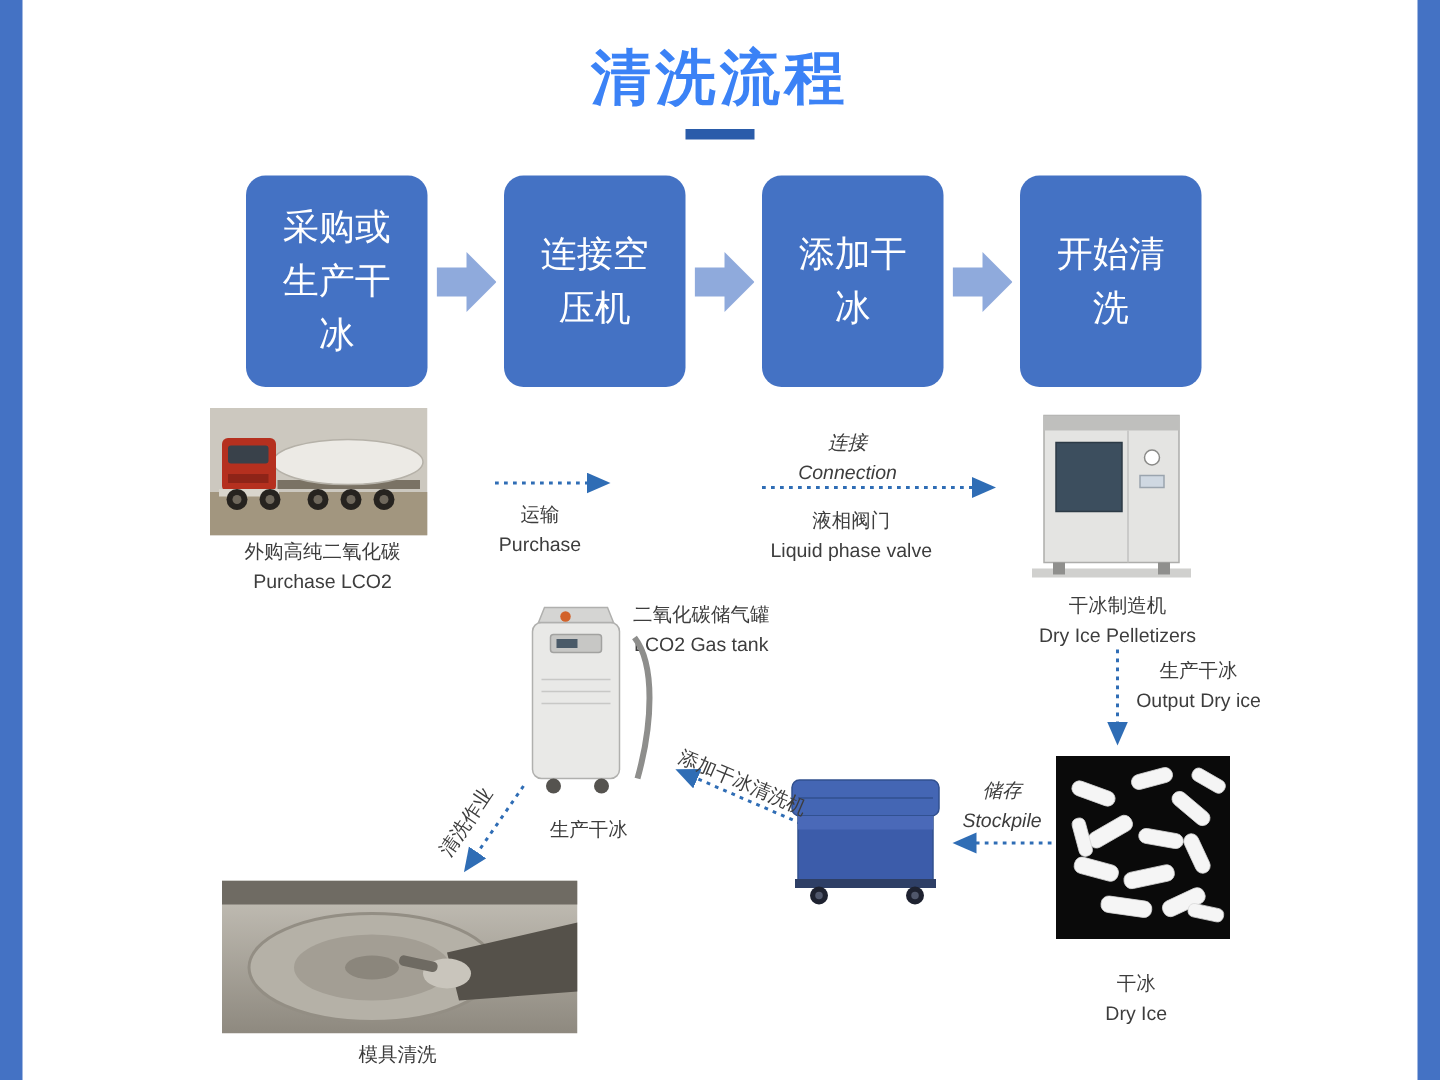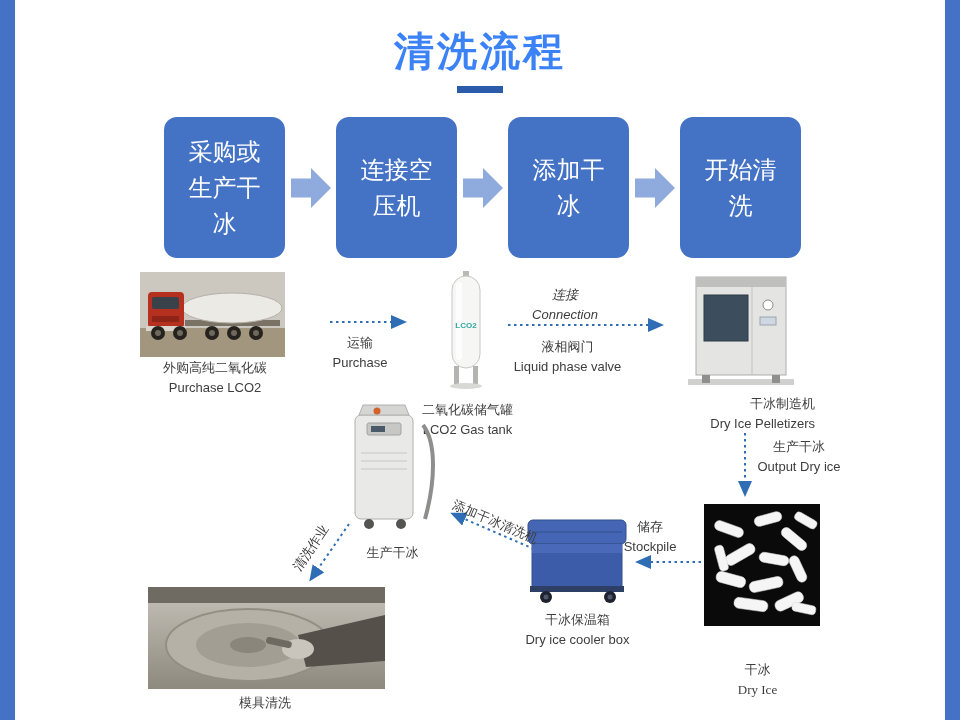--- a/index.html
+++ b/index.html
@@ -101,31 +101,20 @@
         <circle cx="116" cy="61" r="3"></circle>
       </g>
     </svg>
   </div>
   <div class="caption" style="left:140px; top:358px; width:150px;">外购高纯二氧化碳
 Purchase LCO2</div>
 
   <div class="label" style="left:322px; top:333px; width:76px;">运输
 Purchase</div>
 
-  <div class="photo" style="left:438px; top:270px; width:56px; height:122px;">
-    <svg viewBox="0 0 56 122">
-      <rect x="25" y="1" width="6" height="7" fill="#b9b9b6"></rect>
-      <rect x="14" y="6" width="28" height="92" rx="14" fill="#f6f6f4" stroke="#c8c8c5"></rect>
-      <rect x="18" y="12" width="6" height="78" rx="3" fill="#ffffff" opacity="0.8"></rect>
-      <text x="28" y="58" font-size="8" fill="#2fa7a2" text-anchor="middle" font-weight="bold">LCO2</text>
-      <rect x="16" y="96" width="5" height="18" fill="#b4b4b1"></rect>
-      <rect x="35" y="96" width="5" height="18" fill="#b4b4b1"></rect>
-      <ellipse cx="28" cy="116" rx="16" ry="3" fill="#d8d8d5"></ellipse>
-    </svg>
-  </div>
   <div class="caption" style="left:400px; top:400px; width:135px;">二氧化碳储气罐
 LCO2 Gas tank</div>
 
   <div class="label" style="left:515px; top:285px; width:100px;font-style:italic;">连接
 Connection</div>
   <div class="label" style="left:500px; top:337px; width:135px;">液相阀门
 Liquid phase valve</div>
 
   <div class="photo" style="left:688px; top:271px; width:106px; height:116px;">
     <svg viewBox="0 0 106 116">
@@ -133,21 +122,21 @@
       <rect x="8" y="6" width="90" height="98" fill="#e4e4e2" stroke="#adadab"></rect>
       <rect x="8" y="6" width="90" height="10" fill="#bfbfbd"></rect>
       <rect x="16" y="24" width="44" height="46" fill="#3c4e5e" stroke="#2c3a46"></rect>
       <line x1="64" y1="16" x2="64" y2="104" stroke="#c2c2c0"></line>
       <circle cx="80" cy="34" r="5" fill="#ffffff" stroke="#8a8a88"></circle>
       <rect x="72" y="46" width="16" height="8" fill="#cfd8e2" stroke="#9aa4ae"></rect>
       <rect x="14" y="104" width="8" height="8" fill="#8f8f8d"></rect>
       <rect x="84" y="104" width="8" height="8" fill="#8f8f8d"></rect>
     </svg>
   </div>
-  <div class="caption" style="left:675px; top:394px; width:140px;text-align:right;">干冰制造机
+  <div class="caption" style="left:675px; top:394px; width:140px;">干冰制造机
 Dry Ice Pelletizers</div>
 
   <div class="label" style="left:753px; top:437px; width:92px;">生产干冰
 Output Dry ice</div>
 
   <div class="photo" style="left:704px; top:504px; width:116px; height:122px;">
     <svg viewBox="0 0 116 122">
       <rect width="116" height="122" fill="#0a0a0a"></rect>
       <g fill="#f5f5f5" stroke="#d8d8d8" stroke-width="0.5">
         <rect x="10" y="20" width="30" height="10" rx="5" transform="rotate(20 25 25)"></rect>
@@ -159,41 +148,39 @@
         <rect x="45" y="75" width="34" height="11" rx="5" transform="rotate(-12 62 80)"></rect>
         <rect x="80" y="60" width="28" height="10" rx="5" transform="rotate(65 94 65)"></rect>
         <rect x="30" y="95" width="34" height="11" rx="5" transform="rotate(8 47 100)"></rect>
         <rect x="70" y="92" width="30" height="11" rx="5" transform="rotate(-25 85 97)"></rect>
         <rect x="5" y="50" width="26" height="9" rx="4" transform="rotate(75 18 54)"></rect>
         <rect x="90" y="12" width="24" height="9" rx="4" transform="rotate(30 102 16)"></rect>
         <rect x="88" y="100" width="24" height="9" rx="4" transform="rotate(12 100 104)"></rect>
       </g>
     </svg>
   </div>
-  <div class="caption" style="left:710px; top:660px; width:95px;font-family:Liberation Serif, serif;">干冰
+  <div class="caption" style="left:710px; top:646px; width:95px;">干冰
 Dry Ice</div>
 
-  <div class="label" style="left:612px; top:517px; width:76px;">储存
+  <div class="label" style="left:630px; top:517px; width:76px;font-style:italic;">储存
 Stockpile</div>
 
   <div class="photo" style="left:522px; top:512px; width:110px; height:94px;">
     <svg viewBox="0 0 110 94">
       <rect x="6" y="8" width="98" height="24" rx="5" fill="#4466b4" stroke="#31508f"></rect>
       <line x1="10" y1="20" x2="100" y2="20" stroke="#31508f"></line>
       <rect x="10" y="32" width="90" height="44" fill="#3c5caa" stroke="#31508f"></rect>
       <rect x="10" y="32" width="90" height="9" fill="#4a69b8"></rect>
       <rect x="8" y="74" width="94" height="6" fill="#2e3f66"></rect>
       <circle cx="24" cy="85" r="6" fill="#1e2230"></circle>
       <circle cx="88" cy="85" r="6" fill="#1e2230"></circle>
       <circle cx="24" cy="85" r="2.5" fill="#50576b"></circle>
       <circle cx="88" cy="85" r="2.5" fill="#50576b"></circle>
     </svg>
   </div>
-  <div class="caption" style="left:505px; top:610px; width:145px;">干冰保温箱
-Dry ice cooler box</div>
 
   <div class="label rot-add" style="left:435px; top:512px; width:120px;">添加干冰清洗机</div>
 
   <div class="photo" style="left:327px; top:397px; width:112px; height:136px;">
     <svg viewBox="0 0 112 136">
       <path d="M96 28 C 110 46, 108 86, 98 122" stroke="#8e8e8c" stroke-width="4" fill="none"></path>
       <rect x="28" y="18" width="58" height="104" rx="6" fill="#e9e9e7" stroke="#b0b0ae"></rect>
       <path d="M32 18 L82 18 L78 8 L36 8 Z" fill="#d5d5d3" stroke="#b0b0ae"></path>
       <circle cx="50" cy="14" r="3.5" fill="#d2622a"></circle>
       <rect x="40" y="26" width="34" height="12" rx="2" fill="#c7c7c5" stroke="#a2a2a0"></rect>

